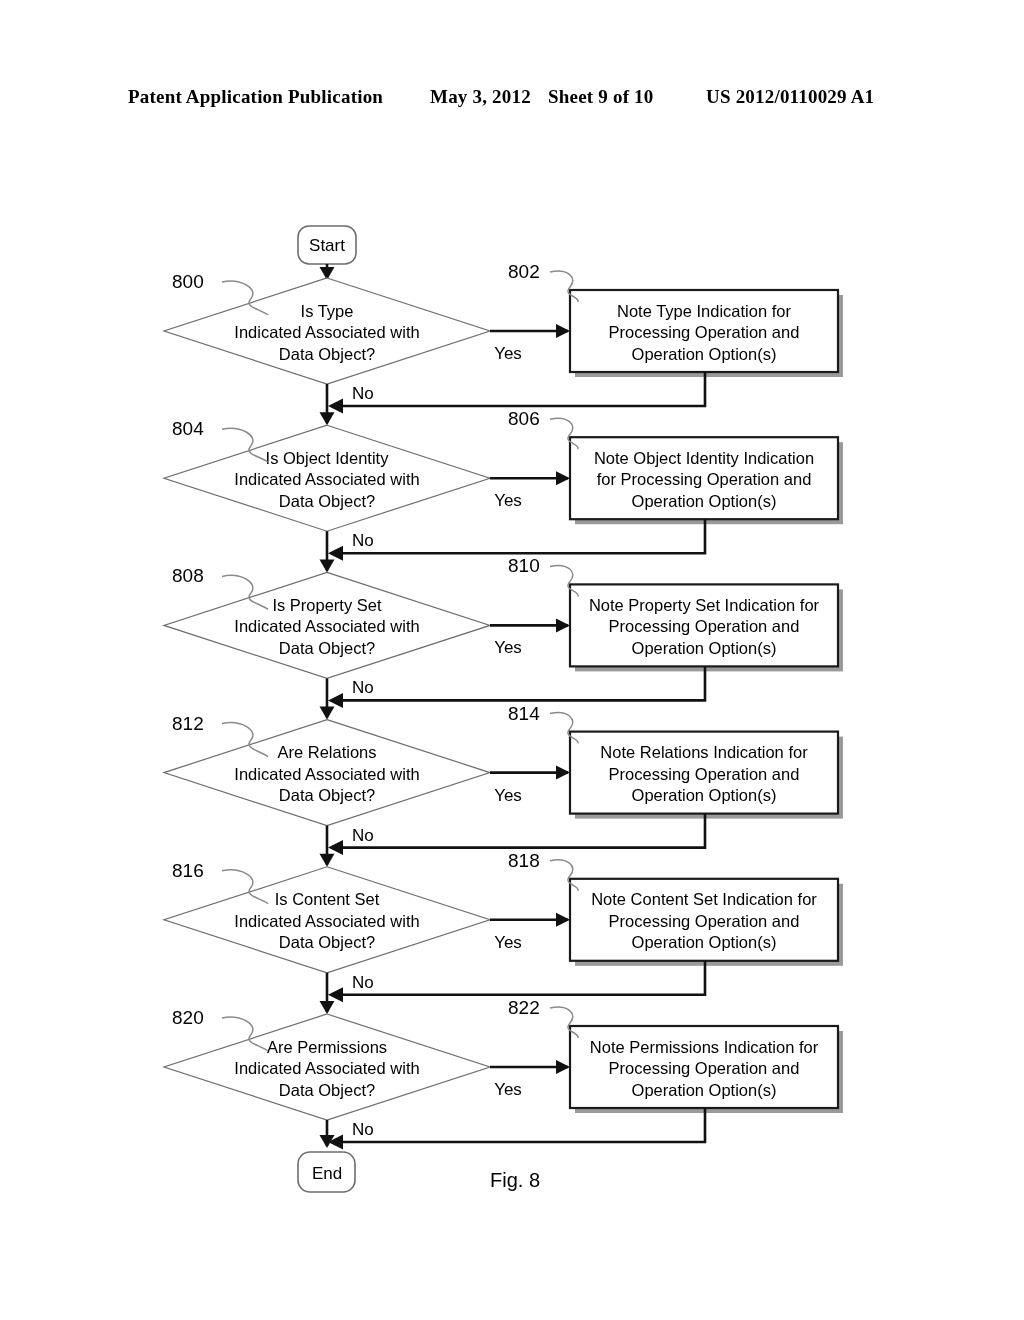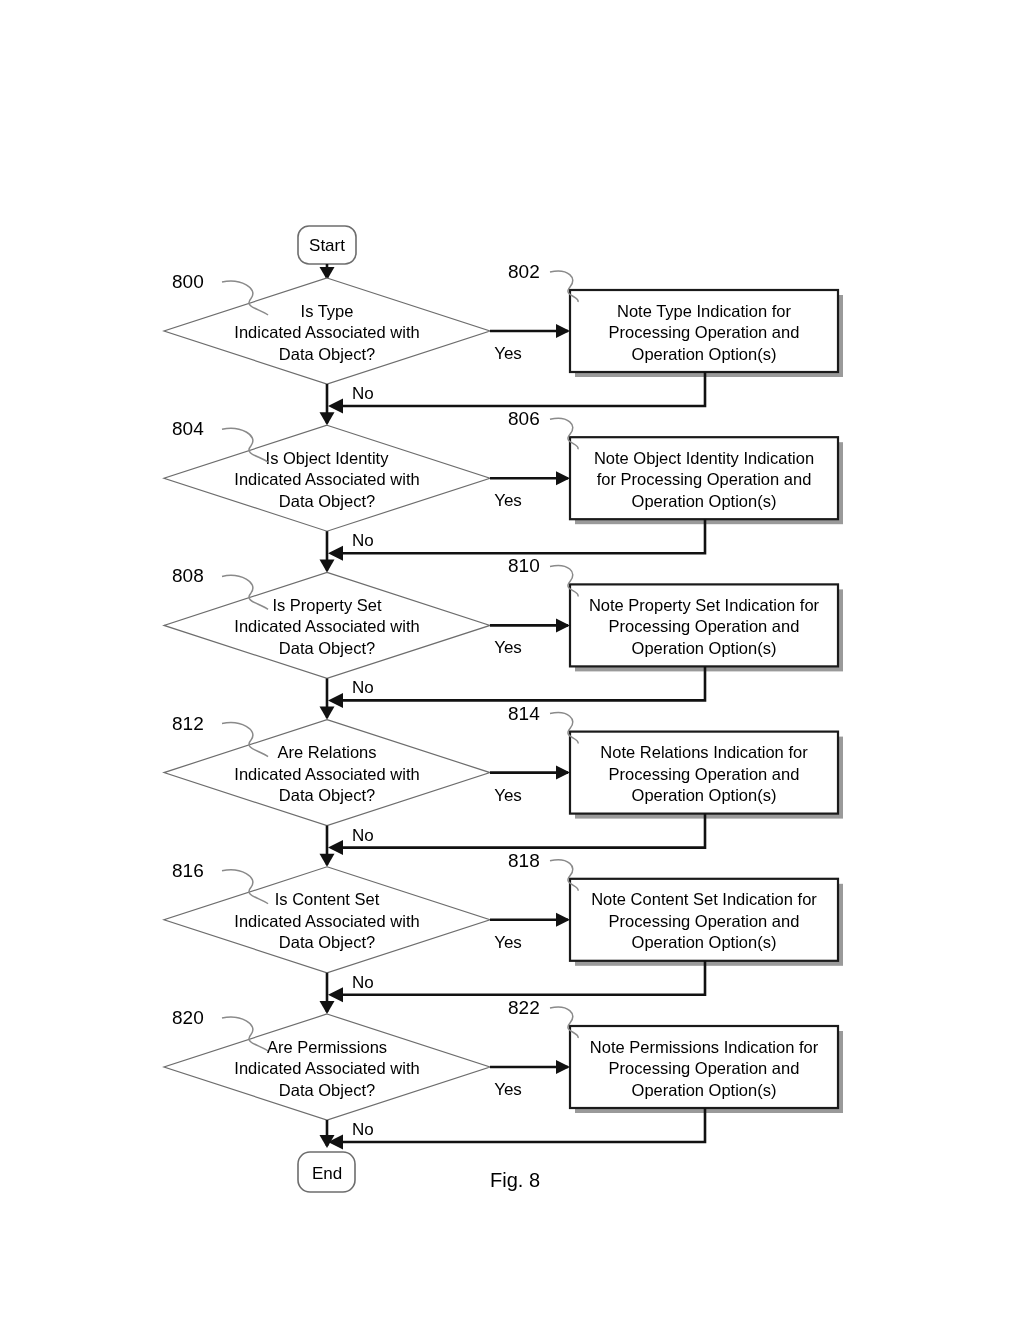--- a/index.html
+++ b/index.html
@@ -103,20 +103,26 @@
   }
   .arrow-head {
     fill: #111111;
   }
 </style>
 </head>
 <body>
 
 <div id="page">
 
+  <div class="pub-header">
+    <span class="hdr-title">Patent Application Publication</span>
+    <span class="hdr-date">May 3, 2012</span>
+    <span class="hdr-sheet">Sheet 9 of 10</span>
+    <span class="hdr-num">US 2012/0110029 A1</span>
+  </div>
 
   <svg id="figure" viewBox="0 0 1024 1320">
       <rect x="298" y="226" width="58" height="38" rx="11" ry="11" class="terminal-shape"></rect>
       <text x="327" y="251" text-anchor="middle" class="terminal-text">Start</text>
       <line x1="327" y1="264" x2="327" y2="278" class="flow-line"></line>
       <path d="M 319.5 267 L 334.5 267 L 327 280 Z" class="arrow-head"></path>
       <g>
         <polygon points="327 278 490 331 327 384 164 331" class="diamond-shape"></polygon>
       </g>
       <g>

